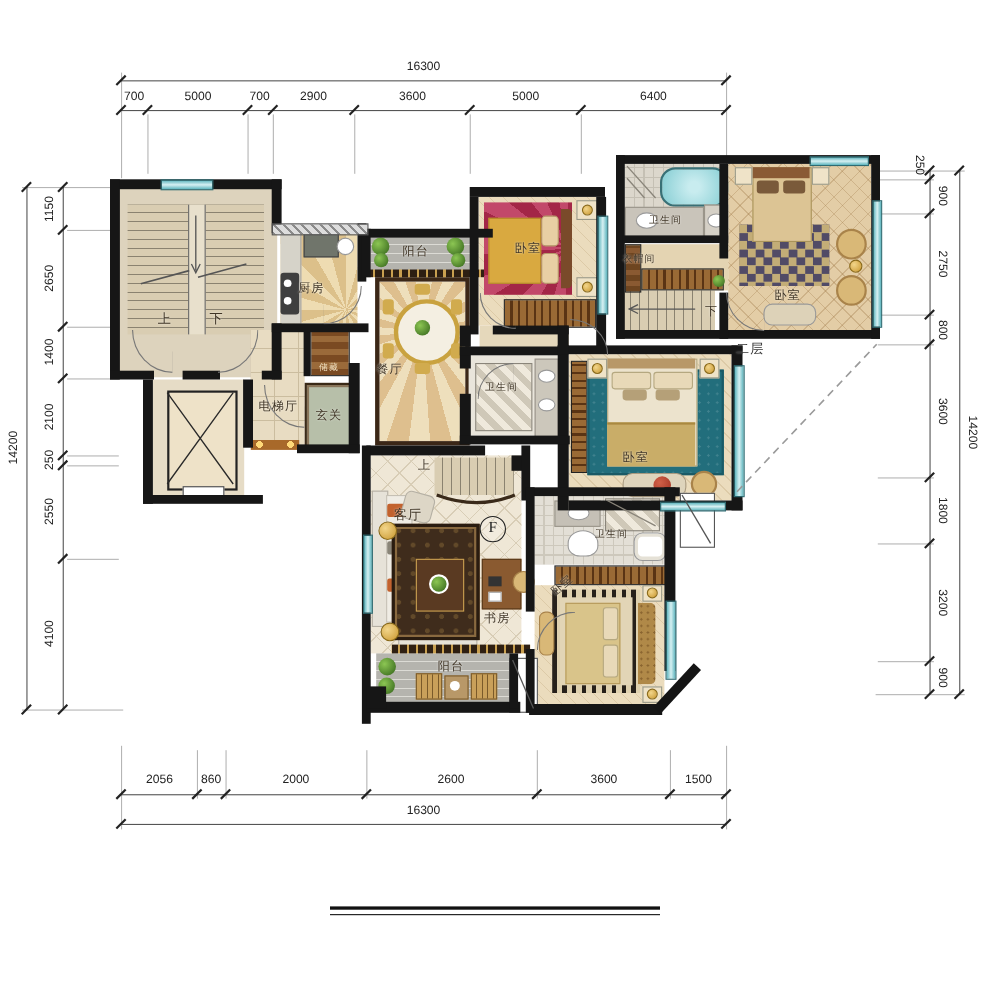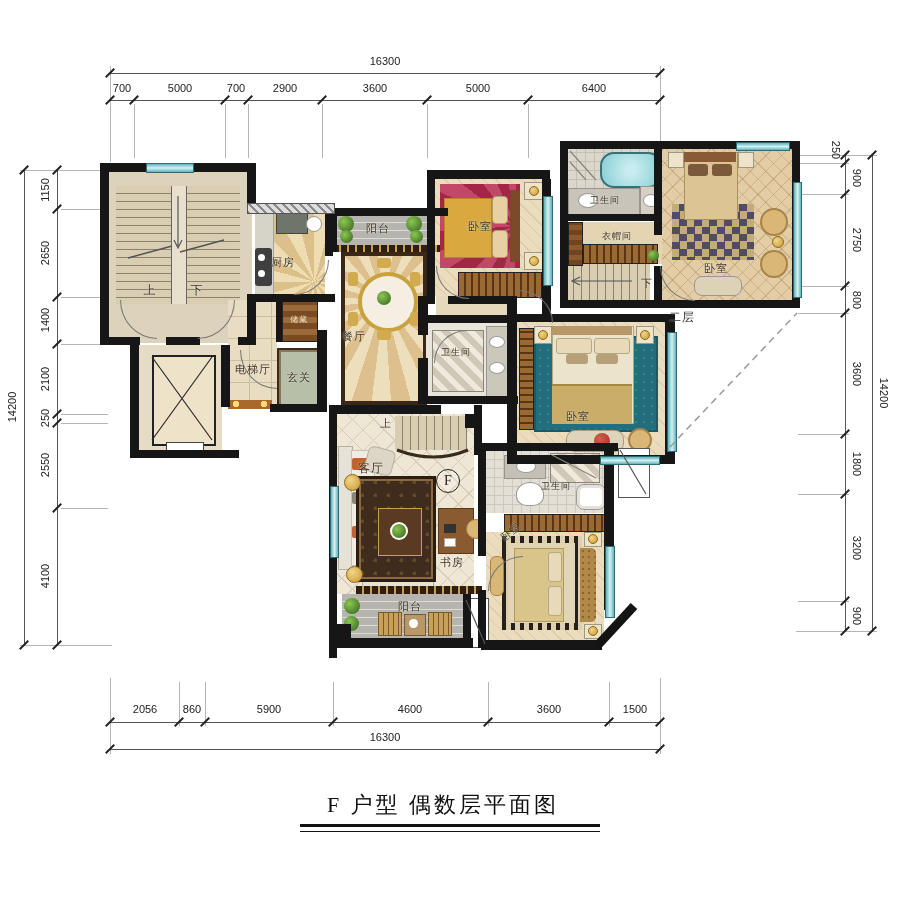--- a/index.html
+++ b/index.html
@@ -90,22 +90,22 @@
   <div class="dl" style="left:110px;top:722px;width:550px;height:1px"></div>
   <div class="tk" style="left:110px;top:722px"></div>
   <div class="tk" style="left:179px;top:722px"></div>
   <div class="tk" style="left:205px;top:722px"></div>
   <div class="tk" style="left:333px;top:722px"></div>
   <div class="tk" style="left:488px;top:722px"></div>
   <div class="tk" style="left:609px;top:722px"></div>
   <div class="tk" style="left:660px;top:722px"></div>
   <div class="dt" style="left:145px;top:709px">2056</div>
   <div class="dt" style="left:192px;top:709px">860</div>
-  <div class="dt" style="left:269px;top:709px">5900</div>
-  <div class="dt" style="left:410px;top:709px">4600</div>
+  <div class="dt" style="left:269px;top:709px">2000</div>
+  <div class="dt" style="left:410px;top:709px">2600</div>
   <div class="dt" style="left:549px;top:709px">3600</div>
   <div class="dt" style="left:635px;top:709px">1500</div>
   <div class="dl" style="left:110px;top:749px;width:550px;height:1px"></div>
   <div class="tk" style="left:110px;top:749px"></div>
   <div class="tk" style="left:660px;top:749px"></div>
   <div class="dt" style="left:385px;top:737px">16300</div>
 
   <div class="dl" style="left:24px;top:170px;width:1px;height:475px"></div>
   <div class="tk" style="left:24px;top:170px"></div>
   <div class="tk" style="left:24px;top:645px"></div>
@@ -396,42 +396,41 @@
     <path d="M178,196 L178,246 M174,240 L178,248 L182,240" stroke="#555" stroke-width="1.2" fill="none"></path>
     <path d="M574,281 L632,281 M580,277 L572,281 L580,285" stroke="#555" stroke-width="1.2" fill="none"></path>
     <path d="M570,151 L596,180 M570,162 L586,180" stroke="#8a857a" stroke-width="1.2" fill="none"></path>
     <path d="M552,455 L596,478" stroke="#8a857a" stroke-width="1.2" fill="none"></path>
     <path d="M466,600 L485,644" stroke="#555" stroke-width="1.2" fill="none"></path>
     <path d="M620,450 L646,494" stroke="#555" stroke-width="1.2" fill="none"></path>
     <path d="M597,646 L634,606" stroke="#141414" stroke-width="9" fill="none"></path>
   </svg>
 
   <div class="rl" style="left:283px;top:262px">厨房</div>
-  <div class="rl rs" style="left:299px;top:319px;color:#f0e0c0;text-shadow:none;font-size:8px">储藏</div>
+  <div class="rl rs" style="left:299px;top:334px;color:#f0e0c0;text-shadow:none;font-size:8px">储藏</div>
   <div class="rl" style="left:378px;top:228px">阳台</div>
   <div class="rl" style="left:480px;top:226px">卧室</div>
   <div class="rl" style="left:354px;top:336px">餐厅</div>
   <div class="rl" style="left:253px;top:369px">电梯厅</div>
   <div class="rl" style="left:299px;top:377px">玄关</div>
   <div class="rl rs" style="left:605px;top:200px">卫生间</div>
-  <div class="rl rs" style="left:617px;top:236px">衣帽间</div>
+  <div class="rl rs" style="left:581px;top:236px">衣帽间</div>
   <div class="rl" style="left:716px;top:268px">卧室</div>
   <div class="rl rs" style="left:456px;top:352px">卫生间</div>
   <div class="rl" style="left:578px;top:416px">卧室</div>
   <div class="rl" style="left:371px;top:468px;font-size:12px">客厅</div>
   <div class="rl" style="left:452px;top:562px">书房</div>
   <div class="rl" style="left:410px;top:606px">阳台</div>
   <div class="rl" style="left:511px;top:532px;font-size:10px;transform:translate(-50%,-50%) rotate(-40deg)">卧室</div>
   <div class="rl rs" style="left:556px;top:486px">卫生间</div>
   <div class="rl" style="left:682px;top:317px;font-size:12px;color:#333">二层</div>
 
   <div class="rl" style="left:150px;top:290px;font-size:12px">上</div>
   <div class="rl" style="left:197px;top:290px;font-size:12px">下</div>
   <div class="rl" style="left:386px;top:423px">上</div>
   <div class="rl" style="left:647px;top:283px">下</div>
 
   <div id="fmark" style="left:436px;top:469px">F</div>
 
-  <div id="title" style="left:443px;top:805px">F 户型 偶数层平面图</div>
   <div class="rule" style="left:300px;top:824px;width:300px;height:3px"></div>
   <div class="rule" style="left:300px;top:831px;width:300px;height:1px"></div>
 
 </div>
 
 </body></html>

